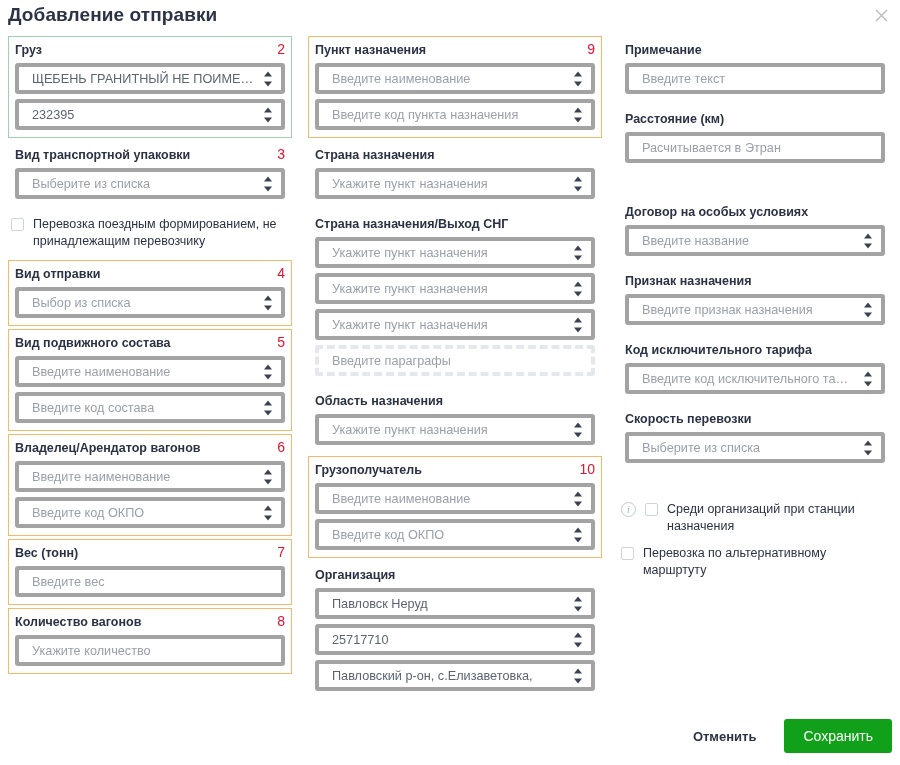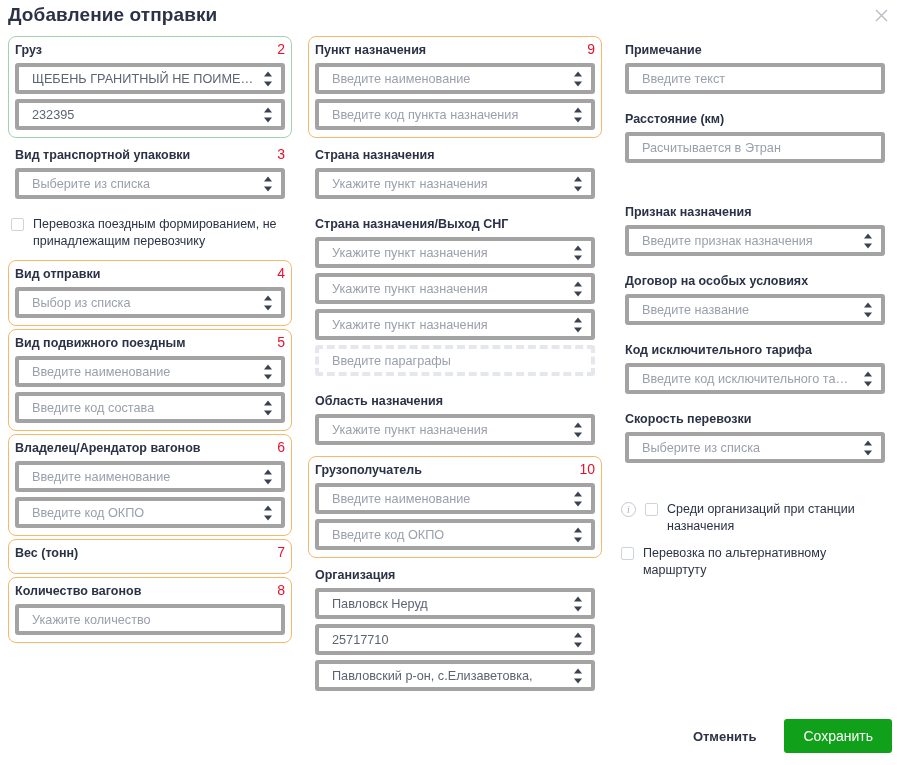--- a/index.html
+++ b/index.html
@@ -49,21 +49,21 @@
   }
   .col { position: relative; }
   .col-1 { width: 300px; padding: 0 8px; }
   .col-2 { width: 310px; padding: 0 8px; }
   .col-3 { width: 290px; padding: 0 8px; }
 
   
   .group {
     position: relative;
     border: 1px solid transparent;
-    border-radius: 8px;
+    border-radius: 0;
     padding: 4px 6px 7px 6px;
     margin-bottom: 3px;
   }
   .group.bordered-green { border-color: #9fd3af; }
   .group.bordered-orange { border-color: #f5b96b; }
 
   .group-head {
     display: flex;
     align-items: flex-start;
     justify-content: space-between;
@@ -267,21 +267,21 @@
           <div class="txt">Выбор из списка</div>
           <span class="spinner">
               <i class="up"></i>
               <i class="dn"></i>
             </span>
         </div>
       </div>
 
       <div class="group bordered-orange">
         <div class="group-head">
-          <div class="field-label">Вид подвижного поездным</div>
+          <div class="field-label">Вид подвижного состава</div>
           <div class="step-num">5</div>
         </div>
         <div class="inp">
           <div class="txt">Введите наименование</div>
           <span class="spinner">
               <i class="up"></i>
               <i class="dn"></i>
             </span>
         </div>
         <div class="inp">
@@ -312,20 +312,23 @@
               <i class="dn"></i>
             </span>
         </div>
       </div>
 
       <div class="group bordered-orange">
         <div class="group-head">
           <div class="field-label">Вес (тонн)</div>
           <div class="step-num">7</div>
         </div>
+        <div class="inp">
+          <div class="txt">Введите вес</div>
+        </div>
       </div>
 
       <div class="group bordered-orange">
         <div class="group-head">
           <div class="field-label">Количество вагонов</div>
           <div class="step-num">8</div>
         </div>
         <div class="inp">
           <div class="txt">Укажите количество</div>
         </div>
@@ -466,34 +469,34 @@
       <div class="group">
         <div class="field-label">Расстояние (км)</div>
         <div class="inp">
           <div class="txt">Расчитывается в Этран</div>
         </div>
       </div>
 
       <div class="spacer-md"></div>
 
       <div class="group">
+        <div class="field-label">Договор на особых условиях</div>
+        <div class="inp">
+          <div class="txt">Введите название</div>
+          <span class="spinner">
+              <i class="up"></i>
+              <i class="dn"></i>
+            </span>
+        </div>
+      </div>
+
+      <div class="group">
         <div class="field-label">Признак назначения</div>
         <div class="inp">
           <div class="txt">Введите признак назначения</div>
-          <span class="spinner">
-              <i class="up"></i>
-              <i class="dn"></i>
-            </span>
-        </div>
-      </div>
-
-      <div class="group">
-        <div class="field-label">Договор на особых условиях</div>
-        <div class="inp">
-          <div class="txt">Введите название</div>
           <span class="spinner">
               <i class="up"></i>
               <i class="dn"></i>
             </span>
         </div>
       </div>
 
       <div class="group">
         <div class="field-label">Код исключительного тарифа</div>
         <div class="inp">

